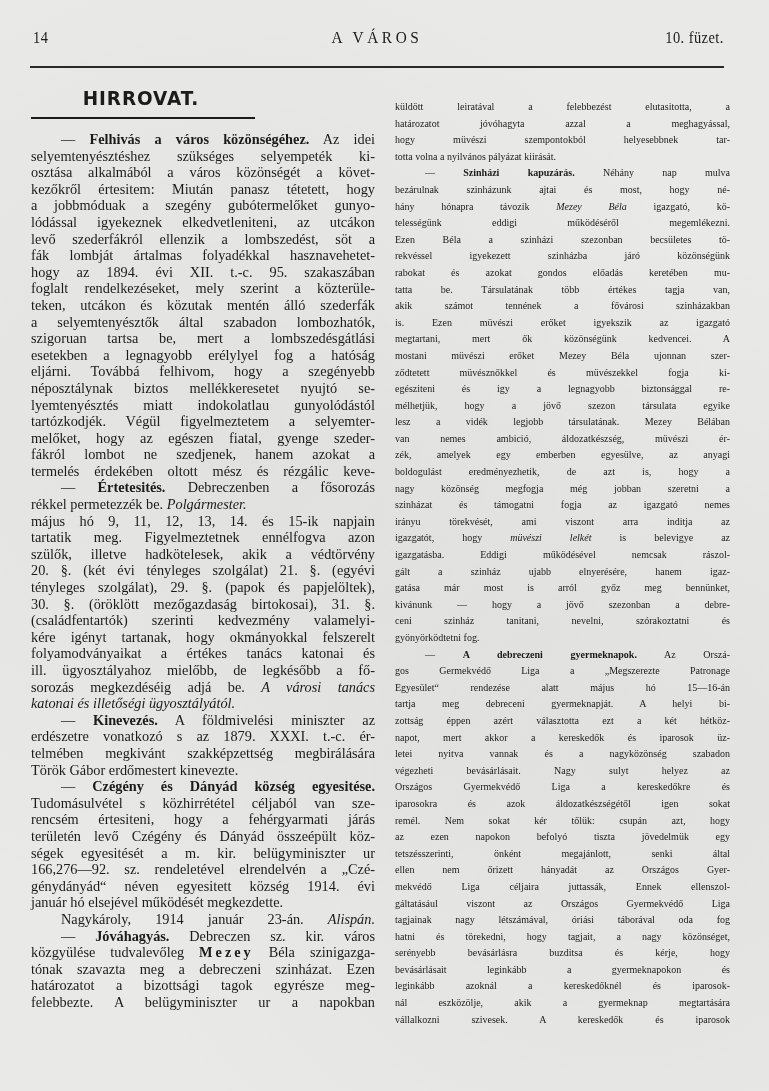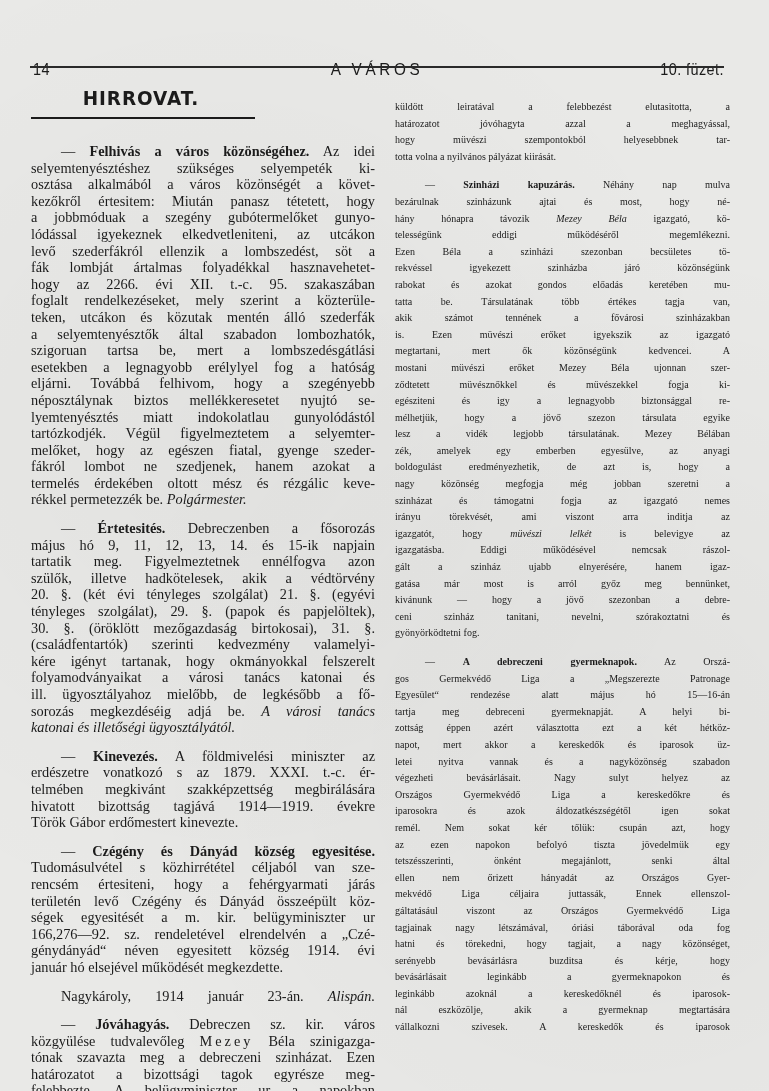--- a/index.html
+++ b/index.html
@@ -6,42 +6,42 @@
   body {
     width: 769px; height: 1091px; overflow: hidden;
     background: #e9e9e7;
     background-image: radial-gradient(circle at 30% 40%, rgba(0,0,0,0.03), transparent 60%),
                       radial-gradient(circle at 80% 70%, rgba(0,0,0,0.035), transparent 55%);
     color: #1b1b1b;
     font-family: "Liberation Serif", "DejaVu Serif", serif;
     position: relative;
   }
   .header {
-    position: absolute; left: 30px; top: 58px; width: 694px; height: 24px;
-    font-family: Liberation Sans, sans-serif;
+    position: absolute; left: 30px; top: 26px; width: 694px; height: 24px;
+    font-family: Liberation Serif, serif;
     font-size: 17px; letter-spacing: 0.5px;
   }
   .header .pg { position: absolute; left: 3px; top: 2px; transform: scaleX(0.85); transform-origin: left; }
   .header .title { position: absolute; left: 0; right: 0; text-align: center; top: 2px; letter-spacing: 4px; transform: scaleX(0.9); }
   .header .issue { position: absolute; right: 0; top: 2px; transform: scaleX(0.85); transform-origin: right; }
   .header-rule { position: absolute; left: 30px; top: 66px; width: 694px; height: 2px; background: #2a2a2a; }
 
   .section-title {
     position: absolute; left: 31px; top: 86px; width: 220px; text-align: center;
     font-family: "DejaVu Sans", sans-serif; font-weight: bold; font-size: 20px;
     letter-spacing: 1px; transform: scaleX(0.92);
   }
   .section-rule { position: absolute; left: 31px; top: 117px; width: 224px; height: 2px; background: #1b1b1b; }
 
   .line { display: block; white-space: nowrap; text-align-last: justify; height: 16.6px; overflow: visible; }
   .line.last { text-align-last: left; }
-  .line.indent { padding-left: 30px; margin-top: 12px; }
+  .line.indent { padding-left: 30px; }
   .b { font-weight: bold; }
   .i { font-style: italic; }
-  .sp { letter-spacing: 3px; }
+  .sp { letter-spacing: 3px; font-weight: bold; }
   .left-body { position: absolute; left: 31px; top: 131px; width: 344px; font-size: 14.3px; line-height: 16.55px; }
   .right-body { position: absolute; left: 395px; top: 99px; width: 335px; font-size: 10px; line-height: 16.55px; }
 </style>
 </head>
 <body>
 
 <div class="header">
   <span class="pg">14</span>
   <span class="title">A VÁROS</span>
   <span class="issue">10. füzet.</span>
@@ -53,51 +53,50 @@
 
 <div class="left-body" id="left-body">
     <span class="line indent"><span>— </span><span class="b">Felhivás a város közönségéhez.</span><span> Az idei</span></span>
     <span class="line"><span>selyemtenyésztéshez szükséges selyempeték ki-</span></span>
     <span class="line"><span>osztása alkalmából a város közönségét a követ-</span></span>
     <span class="line"><span>kezőkről értesitem: Miután panasz tétetett, hogy</span></span>
     <span class="line"><span>a jobbmóduak a szegény gubótermelőket gunyo-</span></span>
     <span class="line"><span>lódással igyekeznek elkedvetleniteni, az utcákon</span></span>
     <span class="line"><span>levő szederfákról ellenzik a lombszedést, söt a</span></span>
     <span class="line"><span>fák lombját ártalmas folyadékkal hasznavehetet-</span></span>
-    <span class="line"><span>hogy az 2266. évi XII. t.-c. 95. szakaszában</span></span>
+    <span class="line"><span>hogy az 1894. évi XII. t.-c. 95. szakaszában</span></span>
     <span class="line"><span>foglalt rendelkezéseket, mely szerint a közterüle-</span></span>
     <span class="line"><span>teken, utcákon és közutak mentén álló szederfák</span></span>
     <span class="line"><span>a selyemtenyésztők által szabadon lombozhatók,</span></span>
     <span class="line"><span>szigoruan tartsa be, mert a lombszedésgátlási</span></span>
     <span class="line"><span>esetekben a legnagyobb erélylyel fog a hatóság</span></span>
     <span class="line"><span>eljárni. Továbbá felhivom, hogy a szegényebb</span></span>
     <span class="line"><span>néposztálynak biztos mellékkeresetet nyujtó se-</span></span>
     <span class="line"><span>lyemtenyésztés miatt indokolatlau gunyolódástól</span></span>
     <span class="line"><span>tartózkodjék. Végül figyelmeztetem a selyemter-</span></span>
     <span class="line"><span>melőket, hogy az egészen fiatal, gyenge szeder-</span></span>
     <span class="line"><span>fákról lombot ne szedjenek, hanem azokat a</span></span>
     <span class="line"><span>termelés érdekében oltott mész és rézgálic keve-</span></span>
+    <span class="line indent"><span>— </span><span class="b">Értetesités.</span><span> Debreczenben a fősorozás</span></span>
     <span class="line last"><span>rékkel permetezzék be. </span><span class="i">Polgármester.</span></span>
-    <span class="line indent"><span>— </span><span class="b">Értetesités.</span><span> Debreczenben a fősorozás</span></span>
     <span class="line"><span>május hó 9, 11, 12, 13, 14. és 15-ik napjain</span></span>
     <span class="line"><span>tartatik meg. Figyelmeztetnek ennélfogva azon</span></span>
     <span class="line"><span>szülők, illetve hadkötelesek, akik a védtörvény</span></span>
     <span class="line"><span>20. §. (két évi tényleges szolgálat) 21. §. (egyévi</span></span>
     <span class="line"><span>tényleges szolgálat), 29. §. (papok és papjelöltek),</span></span>
     <span class="line"><span>30. §. (öröklött mezőgazdaság birtokosai), 31. §.</span></span>
     <span class="line"><span>(családfentartók) szerinti kedvezmény valamelyi-</span></span>
     <span class="line"><span>kére igényt tartanak, hogy okmányokkal felszerelt</span></span>
-    <span class="line"><span>folyamodványaikat a városi tanács katonai és</span></span>
+    <span class="line"><span>folyamodványaikat a értékes tanács katonai és</span></span>
     <span class="line"><span>ill. ügyosztályahoz mielőbb, de legkésőbb a fő-</span></span>
     <span class="line"><span>sorozás megkezdéséig adjá be. </span><span class="i">A városi tanács</span></span>
     <span class="line last"><span class="i">katonai és illetőségi ügyosztályától.</span></span>
     <span class="line indent"><span>— </span><span class="b">Kinevezés.</span><span> A földmivelési miniszter az</span></span>
     <span class="line"><span>erdészetre vonatkozó s az 1879. XXXI. t.-c. ér-</span></span>
     <span class="line"><span>telmében megkivánt szakképzettség megbirálására</span></span>
-    <span class="line"><span>hivatott bizottság tagjává 1914—1919. évekre</span></span>
     <span class="line last"><span>Török Gábor erdőmestert kinevezte.</span></span>
     <span class="line indent"><span>— </span><span class="b">Czégény és Dányád község egyesitése.</span></span>
     <span class="line"><span>Tudomásulvétel s közhirrététel céljaból van sze-</span></span>
     <span class="line"><span>rencsém értesiteni, hogy a fehérgyarmati járás</span></span>
     <span class="line"><span>területén levő Czégény és Dányád összeépült köz-</span></span>
     <span class="line"><span>ségek egyesitését a m. kir. belügyminiszter ur</span></span>
     <span class="line"><span>166,276—92. sz. rendeletével elrendelvén a „Czé-</span></span>
     <span class="line"><span>génydányád“ néven egyesitett község 1914. évi</span></span>
     <span class="line last"><span>január hó elsejével működését megkezdette.</span></span>
     <span class="line indent"><span>Nagykároly, 1914 január 23-án. </span><span class="i">Alispán.</span></span>
@@ -121,20 +120,21 @@
     <span class="line"><span>rabokat és azokat gondos előadás keretében mu-</span></span>
     <span class="line"><span>tatta be. Társulatának több értékes tagja van,</span></span>
     <span class="line"><span>akik számot tennének a fővárosi szinházakban</span></span>
     <span class="line"><span>is. Ezen müvészi erőket igyekszik az igazgató</span></span>
     <span class="line"><span>megtartani, mert ők közönségünk kedvencei. A</span></span>
     <span class="line"><span>mostani müvészi erőket Mezey Béla ujonnan szer-</span></span>
     <span class="line"><span>ződtetett müvésznőkkel és müvészekkel fogja ki-</span></span>
     <span class="line"><span>egésziteni és igy a legnagyobb biztonsággal re-</span></span>
     <span class="line"><span>mélhetjük, hogy a jövő szezon társulata egyike</span></span>
     <span class="line"><span>lesz a vidék legjobb társulatának. Mezey Bélában</span></span>
+    <span class="line"><span>van nemes ambició, áldozatkészség, müvészi ér-</span></span>
     <span class="line"><span>zék, amelyek egy emberben egyesülve, az anyagi</span></span>
     <span class="line"><span>boldogulást eredményezhetik, de azt is, hogy a</span></span>
     <span class="line"><span>nagy közönség megfogja még jobban szeretni a</span></span>
     <span class="line"><span>szinházat és támogatni fogja az igazgató nemes</span></span>
     <span class="line"><span>irányu törekvését, ami viszont arra inditja az</span></span>
     <span class="line"><span>igazgatót, hogy </span><span class="i">müvészi lelkét</span><span> is belevigye az</span></span>
     <span class="line"><span>igazgatásba. Eddigi működésével nemcsak rászol-</span></span>
     <span class="line"><span>gált a szinház ujabb elnyerésére, hanem igaz-</span></span>
     <span class="line"><span>gatása már most is arról győz meg bennünket,</span></span>
     <span class="line"><span>kivánunk — hogy a jövő szezonban a debre-</span></span>

